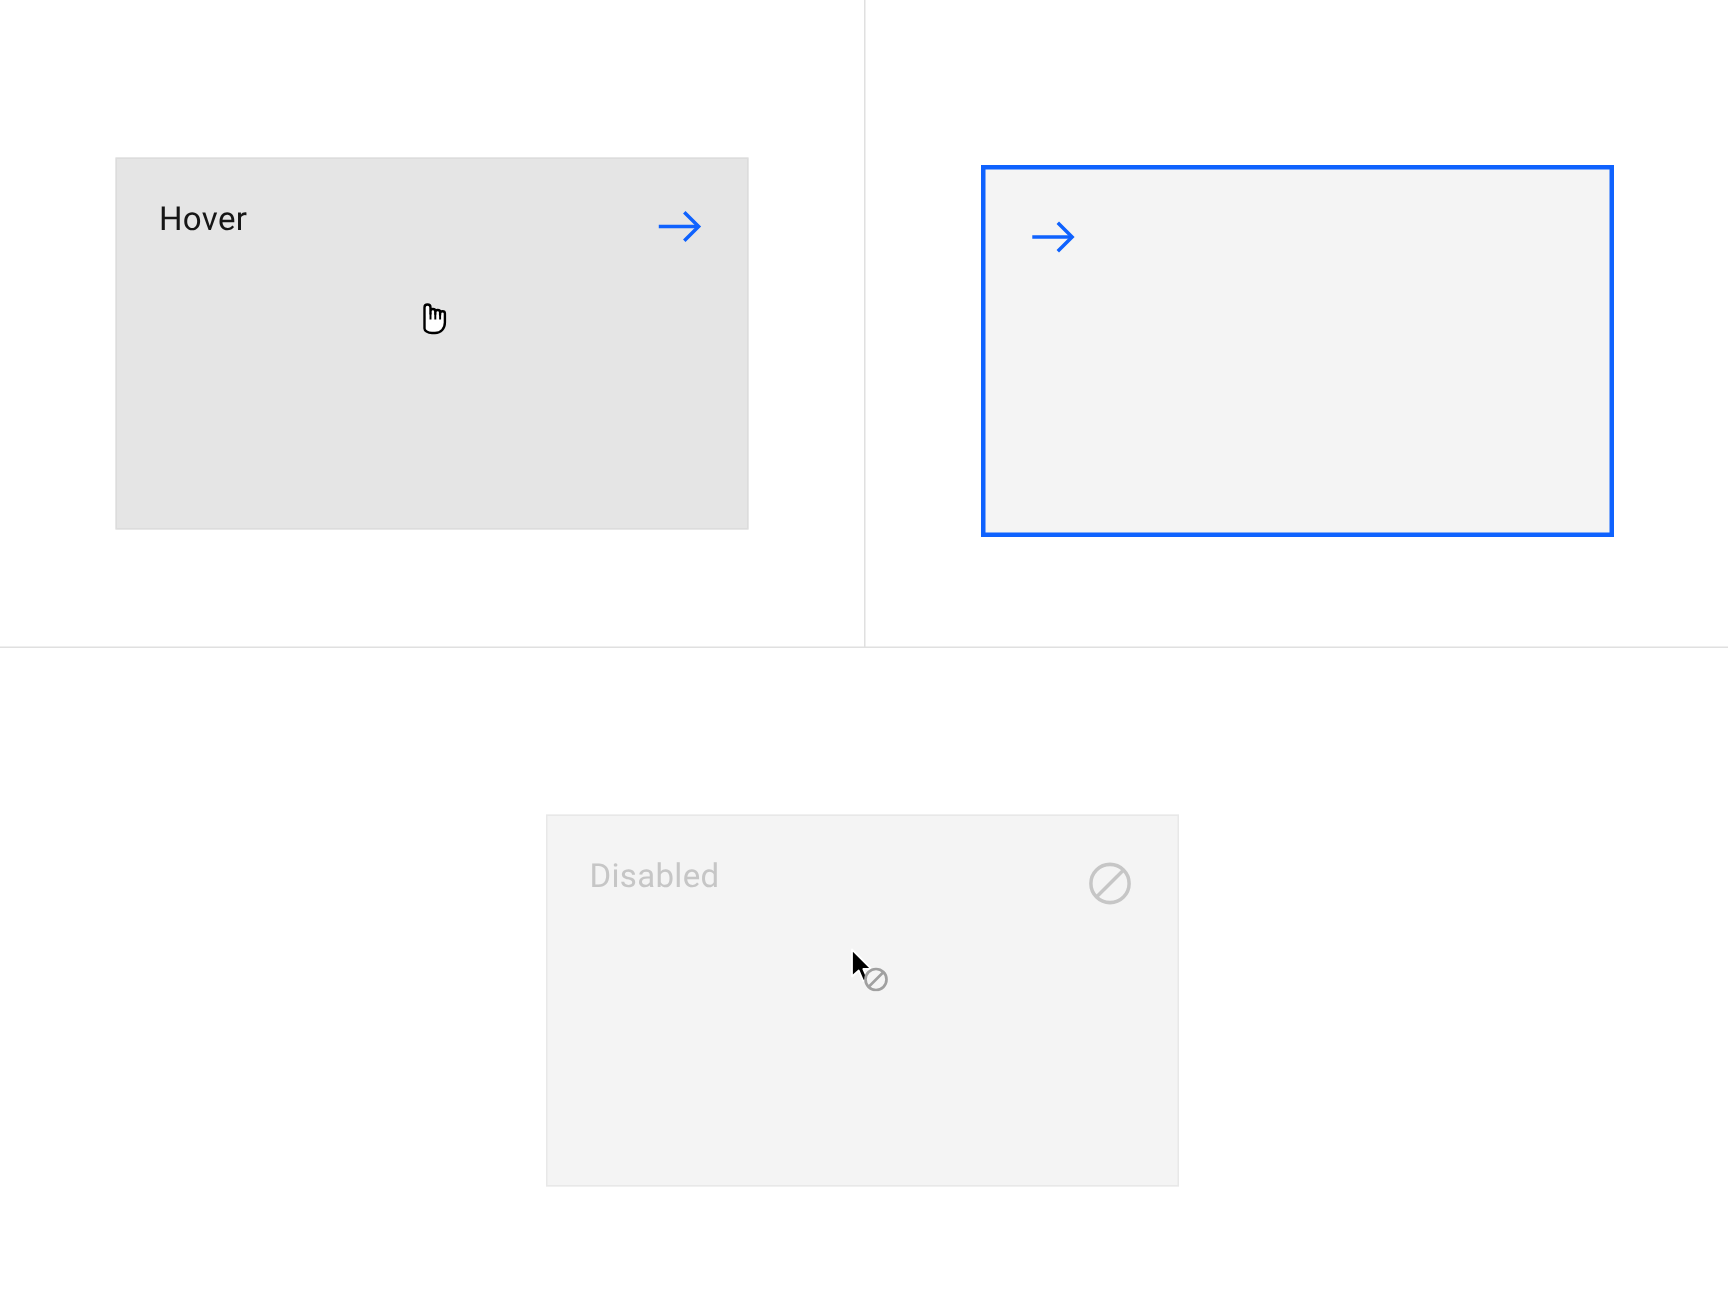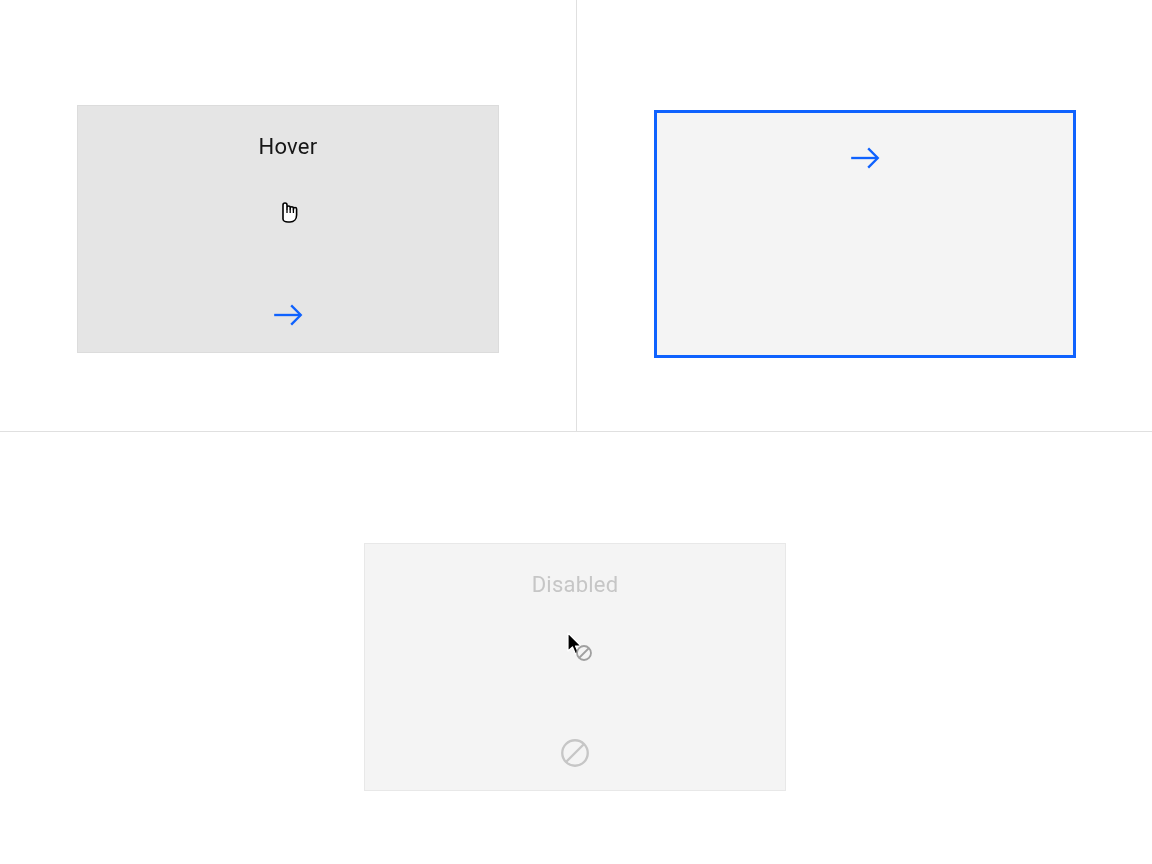--- a/index.html
+++ b/index.html
@@ -29,23 +29,22 @@
       width: 1px;
       height: 432px;
       background: #e0e0e0;
     }
     .tile {
       position: absolute;
       width: 422px;
       height: 248px;
       padding: 28px 28px 20px 28px;
       display: flex;
-      flex-direction: column;
+      flex-direction: row;
       justify-content: space-between;
-      align-items: center;
     }
     .tile-hover {
       top: 105px;
       left: 77px;
       background: #e5e5e5;
       border: 1px solid #dcdcdc;
     }
     .tile-focus {
       top: 110px;
       left: 654px;

